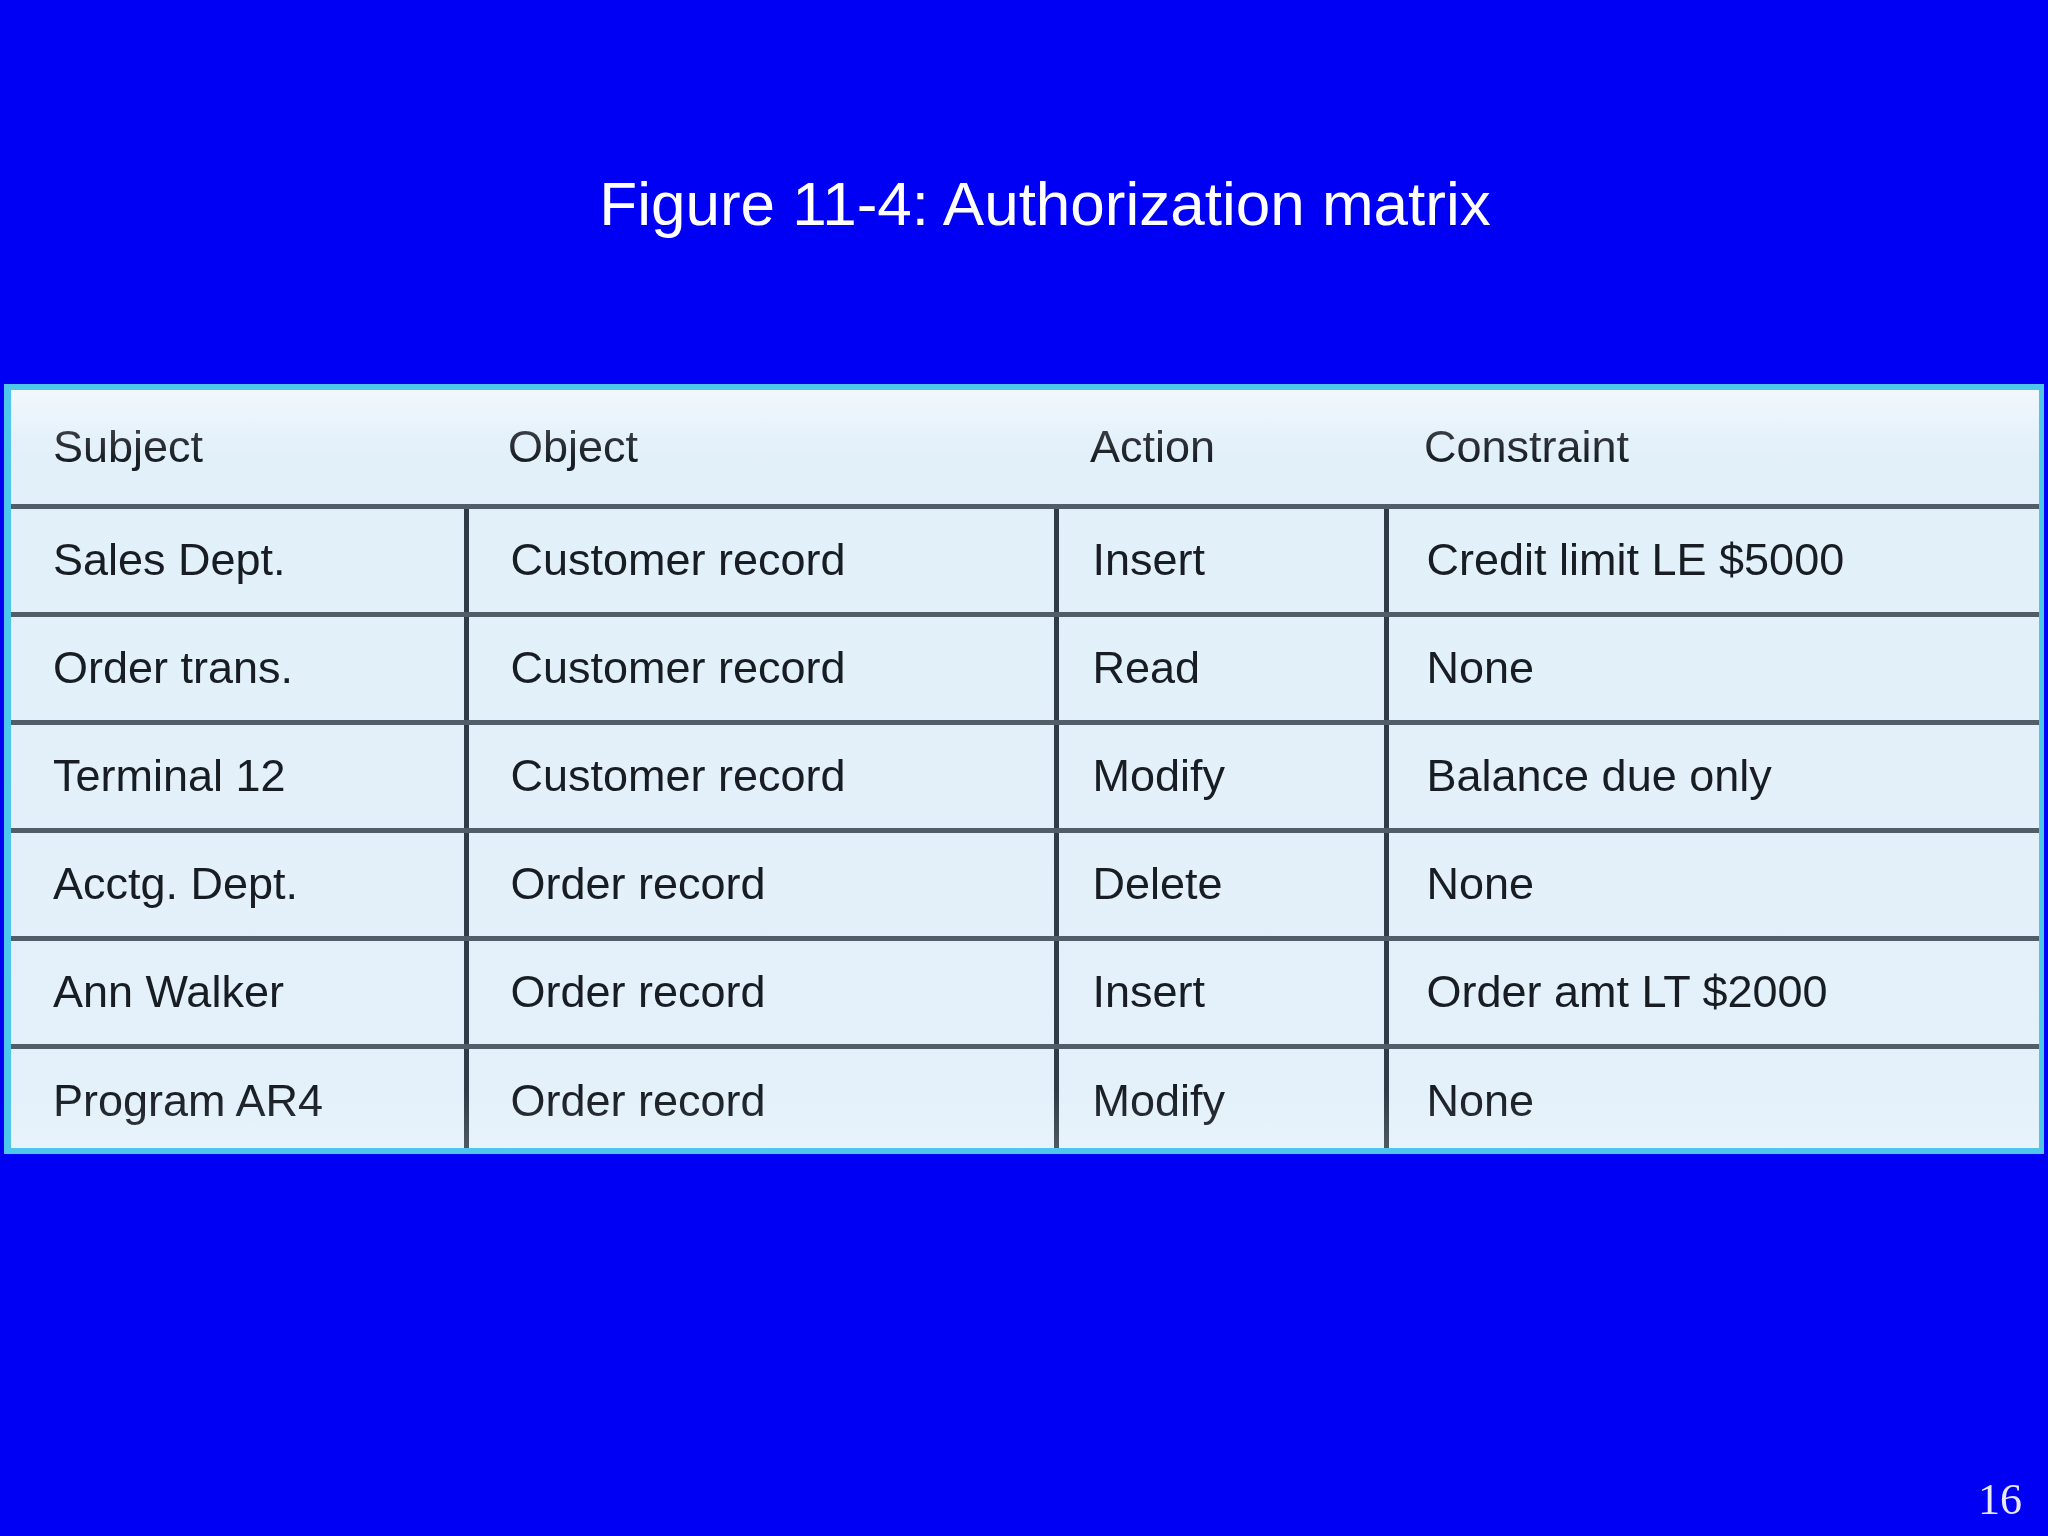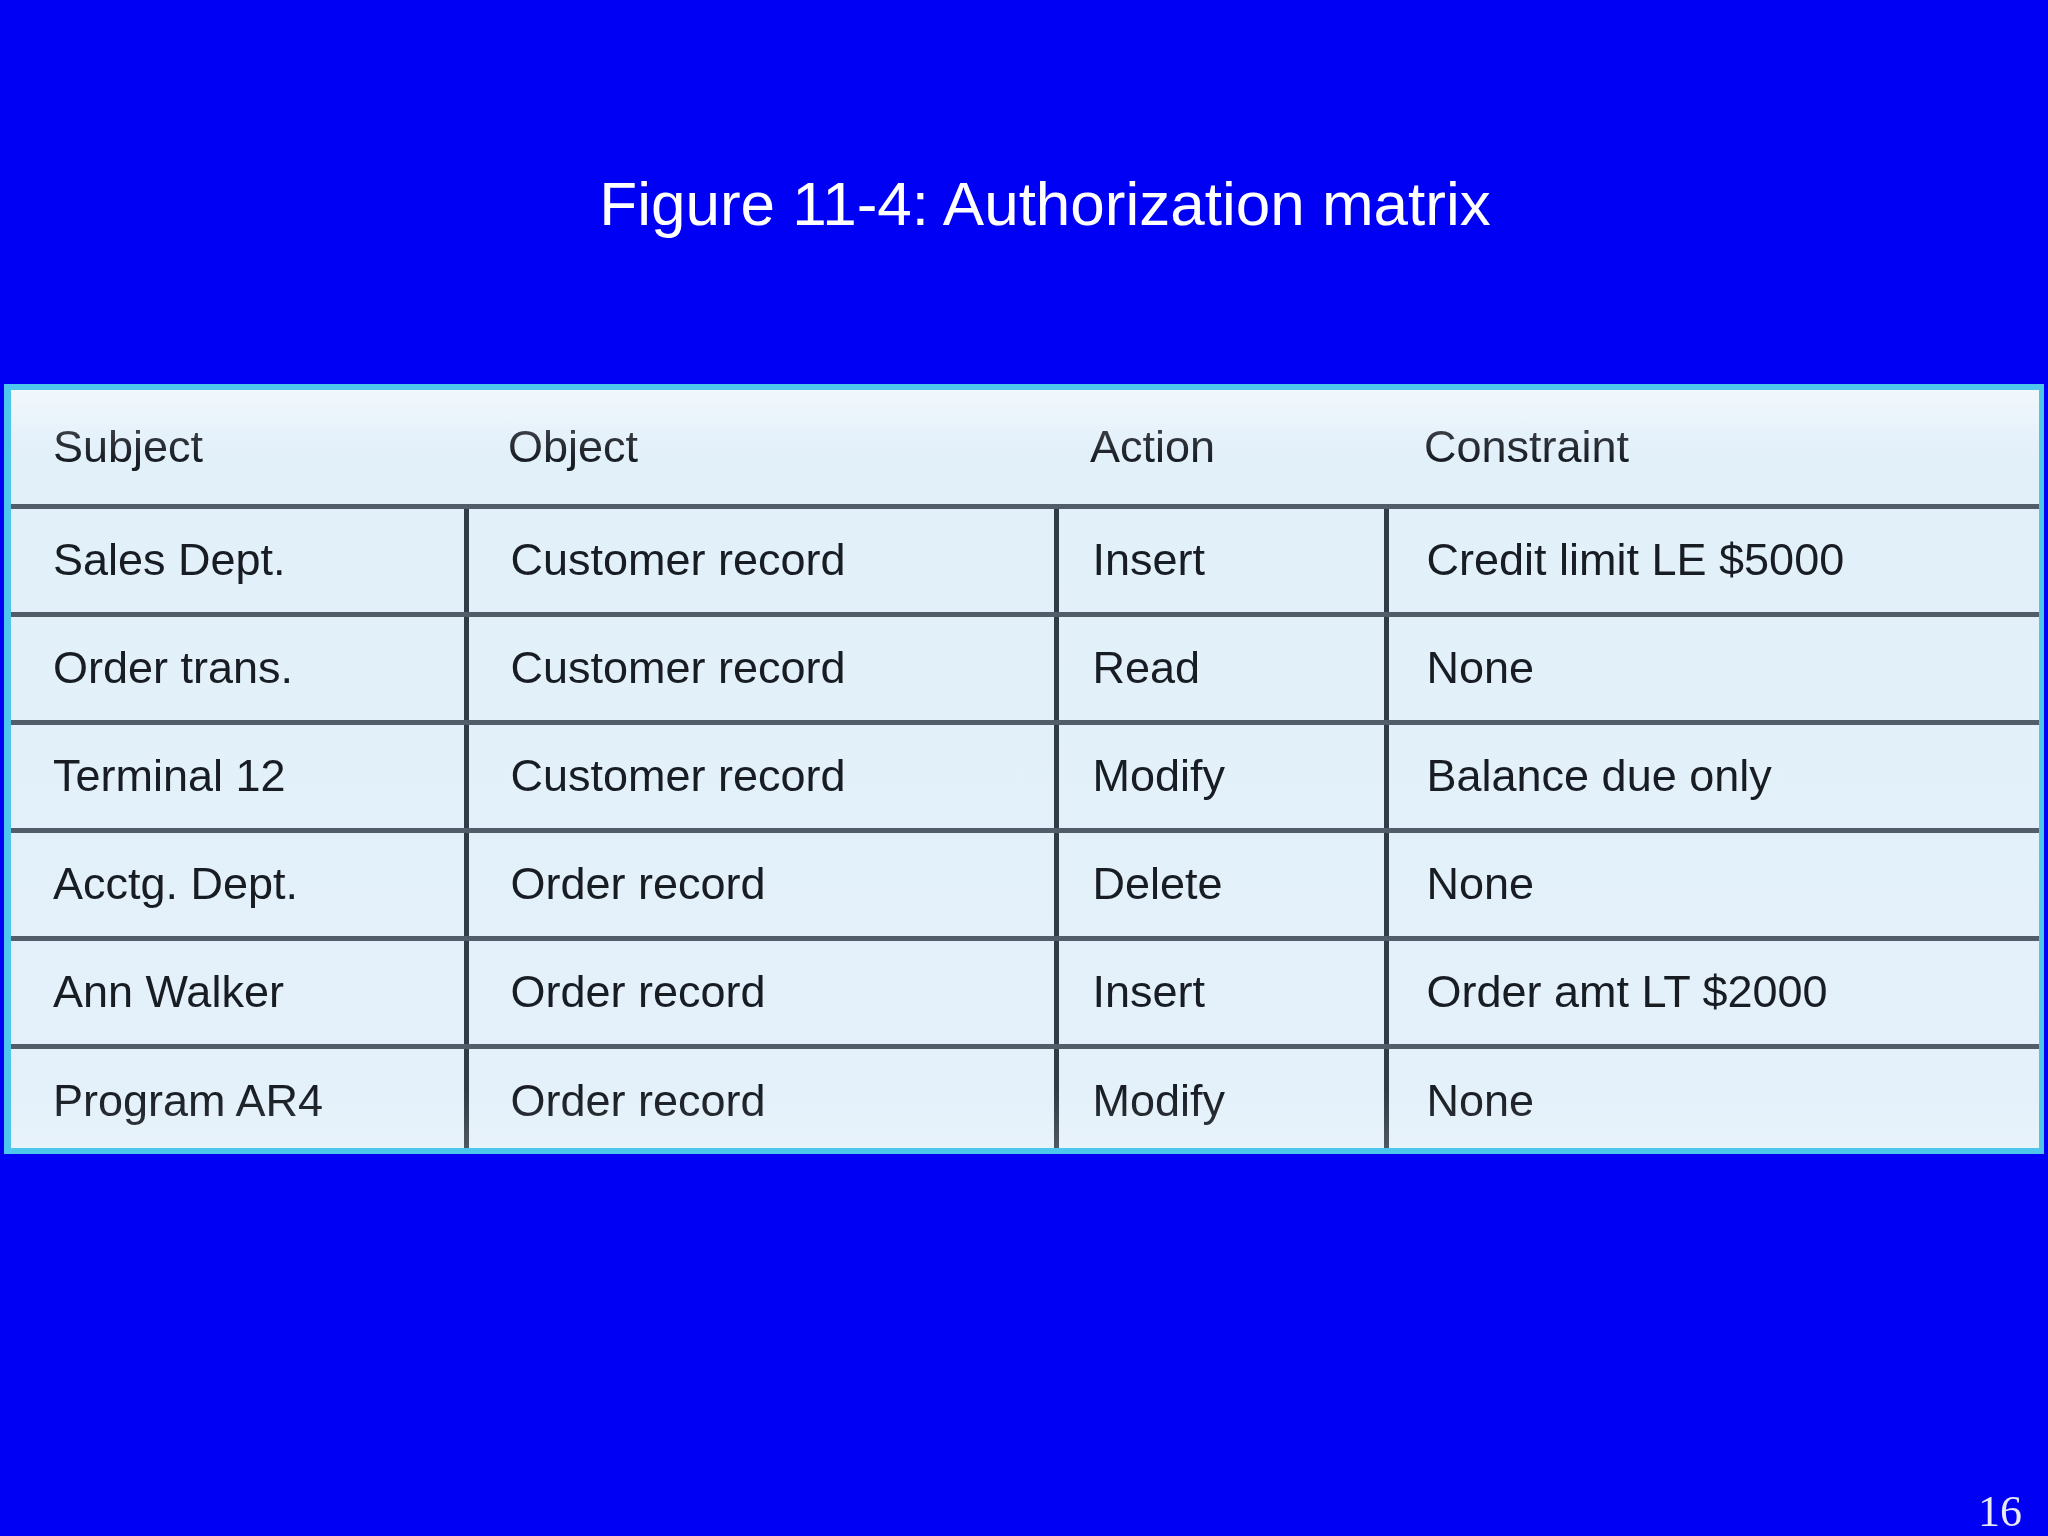--- a/index.html
+++ b/index.html
@@ -109,21 +109,21 @@
        rgba(255,255,255,0.35) 0px,
        rgba(255,255,255,0.0) 70px,
        rgba(255,255,255,0.0) 700px,
        rgba(255,255,255,0.18) 770px);
   }
 
   
   .page-number {
     position: absolute;
     right: 26px;
-    bottom: 2px;
+    bottom: 14px;
     color: #e9e9f6;
     font-family: "Liberation Serif", serif;
     font-size: 44px;
     line-height: 1;
   }
 </style>
 </head>
 <body>
 
 <div class="slide-title">Figure 11-4: Authorization matrix</div>

